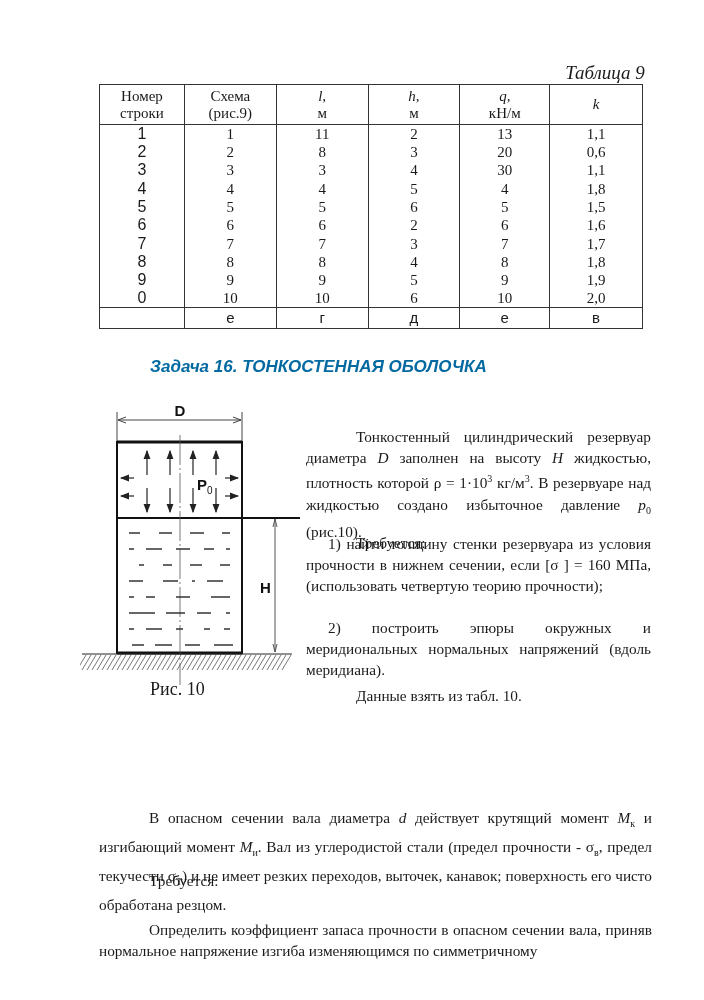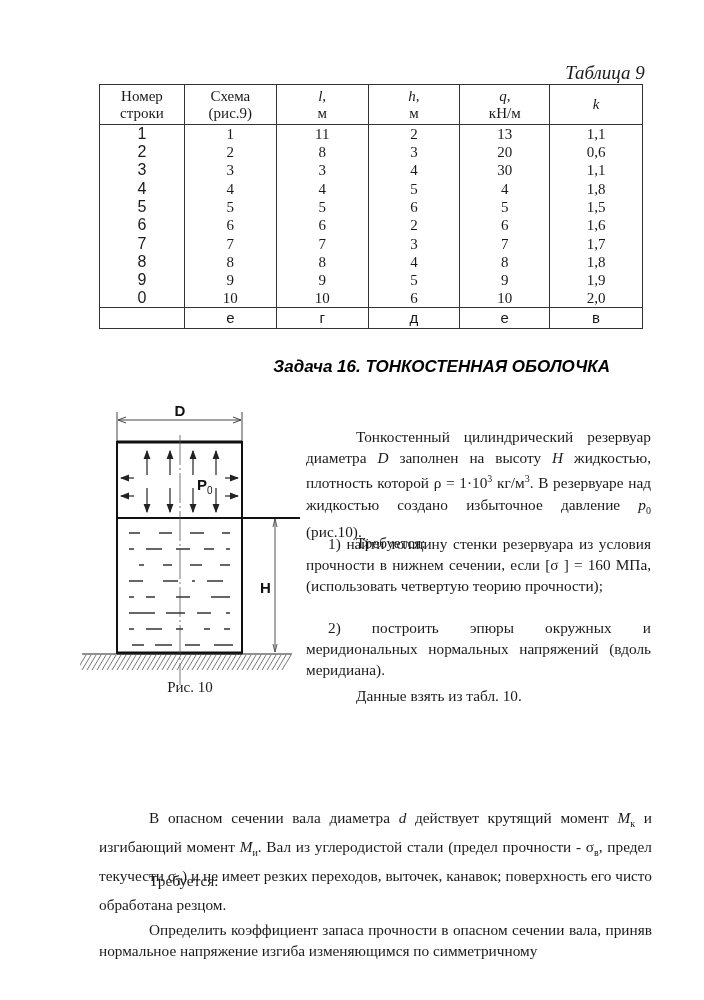--- a/index.html
+++ b/index.html
@@ -10,31 +10,31 @@
   .table-caption { left: 560px; top: 62px; width: 90px; text-align: center; font-style: italic; font-size: 19px; }
 
   table.data-table { position: absolute; left: 99px; top: 84px; width: 544px; border-collapse: collapse; font-size: 15px; }
   table.data-table th, table.data-table td { border-left: 1.5px solid #333; border-right: 1.5px solid #333; text-align: center; font-weight: normal; line-height: 18px; padding: 0; }
   table.data-table thead th { border-top: 1.5px solid #333; border-bottom: 1.5px solid #333; height: 40px; line-height: 17px; vertical-align: middle; }
   table.data-table tbody td { height: 18.3px; line-height: 18px; }
   table.data-table tbody td.c0 { font-family: "Liberation Sans", sans-serif; font-size: 16px; }
   table.data-table tfoot td { border-top: 1.5px solid #333; border-bottom: 1.5px solid #333; height: 21px; font-family: "Liberation Sans", sans-serif; font-size: 15px; }
   .it { font-style: italic; }
 
-  .task-heading { font-family: "Liberation Sans", sans-serif; font-weight: bold; font-style: italic; font-size: 17px; color: #000000; text-align: right; }
+  .task-heading { font-family: "Liberation Sans", sans-serif; font-weight: bold; font-style: italic; font-size: 17px; color: #0369a1; text-align: left; }
   .task16-title { left: 150px; top: 357px; width: 460px; }
   .task19-title { left: 340px; top: 690px; width: 290px; line-height: 21px; }
 
   .para { font-size: 15.3px; line-height: 21.2px; text-align: justify; text-align-last: auto; margin-top: 27px; }
   .p-right { left: 306px; width: 345px; }
   .indent { text-indent: 50px; }
   .indent-s { text-indent: 22px; }
   .last-left { text-align-last: left; }
 
-  .figure-caption { left: 150px; top: 679px; width: 80px; text-align: center; font-size: 15px; }
+  .figure-caption { left: 150px; top: 679px; width: 80px; font-size: 18px; }
 
   .p-full { left: 99px; width: 553px; }
   sub, sup { font-size: 10px; }
 </style>
 </head>
 <body>
 
 <div class="abs table-caption">Таблица 9</div>
 
 <table class="data-table">

